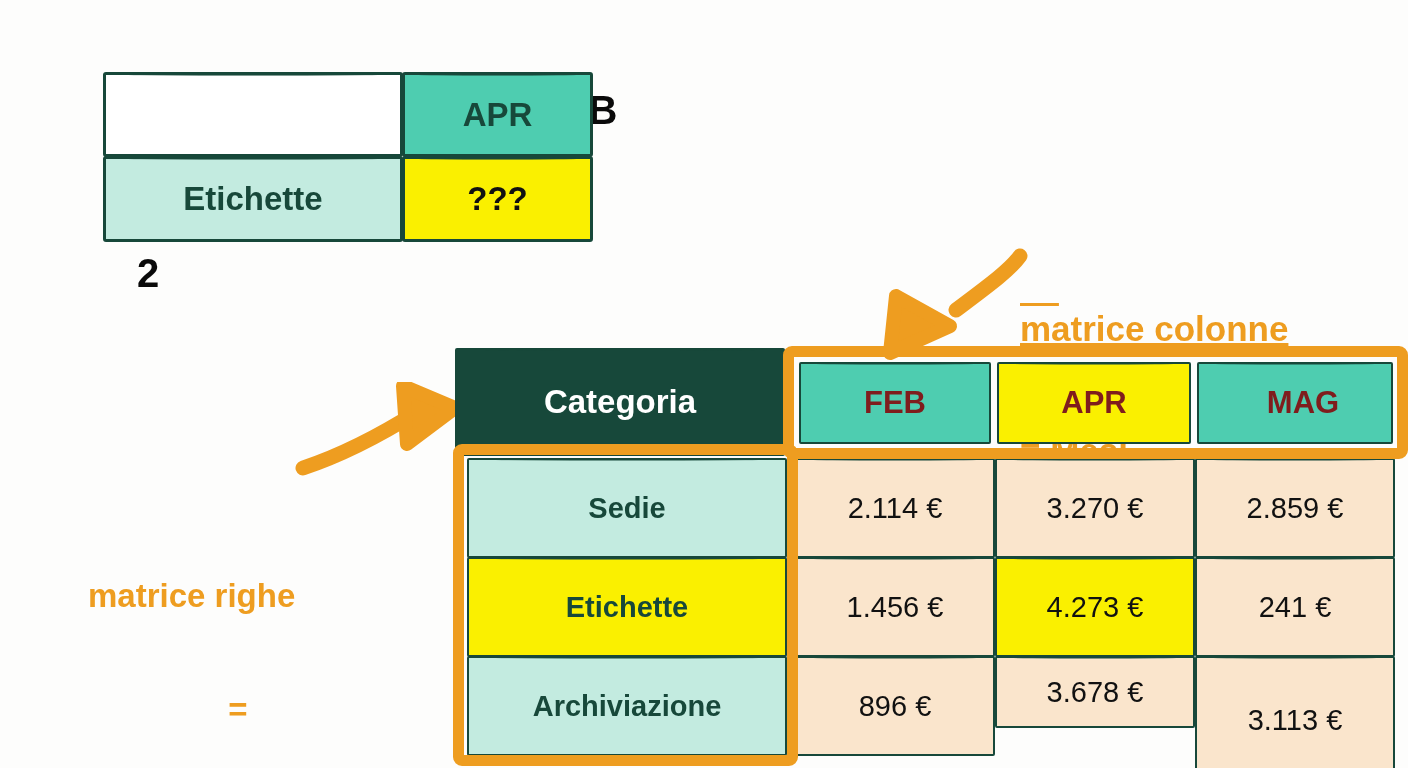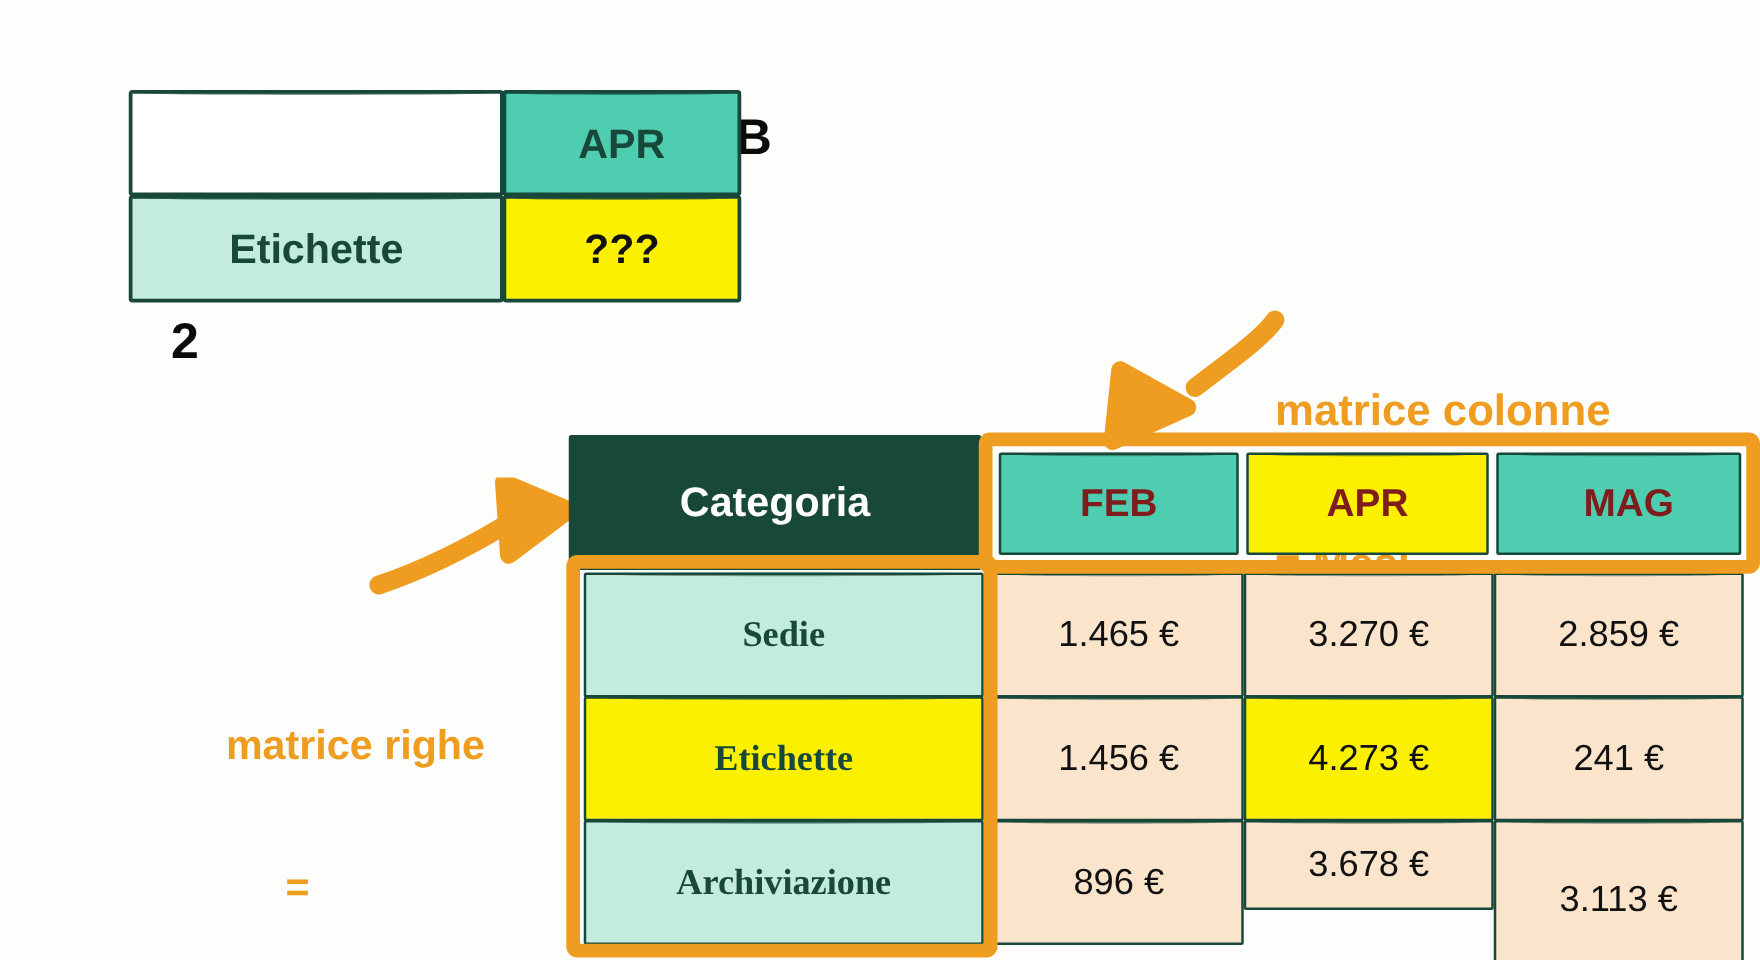--- a/index.html
+++ b/index.html
@@ -85,29 +85,30 @@
     position: absolute;
     color: #ee9d20;
     font-weight: bold;
     line-height: 1.16;
     white-space: pre;
   }
   #annot-columns {
     left: 1020px; top: 228px;
     font-size: 35px;
     text-align: left;
+    text-decoration: underline;
   }
   #annot-rows {
     left: 88px; top: 500px;
     font-size: 33px;
     width: 300px;
     text-align: center;
   }
   .annot-line { display: block; }
-  #annot-rows .annot-line:nth-child(1) { text-align: right; }
+  #annot-rows .annot-line:nth-child(1) { text-align: left; }
 
   
   #arrow-columns { left: 860px; top: 248px; }
   #arrow-rows    { left: 295px; top: 382px; }
 
   
   #main-table {
     position: absolute;
     left: 455px;
     top: 348px;
@@ -148,21 +149,20 @@
     font-size: 31px;
     color: #7f1d1d;
   }
   .mt-month.teal { background: #4ecdb0; }
   .mt-month.yellow { background: #faf000; }
 
   
   .mt-cat {
     font-size: 29px;
     color: #17483a;
-    font-family: Liberation Serif, serif;
   }
   .mt-cat.mint { background: #c3ebe0; }
   .mt-cat.yellow { background: #faf000; }
 
   
   .mt-val {
     font-size: 29px;
     color: #111111;
     font-weight: normal;
   }
@@ -224,21 +224,21 @@
 
     <div class="mt-cell mt-header-cat" style="left:0px; top:0px; width:330px; height:108px;">Categoria</div>
 
     <div class="mt-cell mt-month teal" style="left:344px; top:14px; width:192px; height:82px;">FEB</div>
 
     <div class="mt-cell mt-month yellow" style="left:542px; top:14px; width:194px; height:82px;">APR</div>
 
     <div class="mt-cell mt-month teal" style="left:742px; top:14px; width:196px; height:82px;padding-left:16px;">MAG</div>
 
     <div class="mt-cell mt-cat mint" style="left:12px; top:110px; width:320px; height:100px;">Sedie</div>
-    <div class="mt-cell mt-val cream" style="left:340px; top:110px; width:200px; height:100px;">1.465 €</div>
+    <div class="mt-cell mt-val cream" style="left:340px; top:110px; width:200px; height:100px;">2.114 €</div>
     <div class="mt-cell mt-val cream" style="left:540px; top:110px; width:200px; height:100px;">3.270 €</div>
     <div class="mt-cell mt-val cream" style="left:740px; top:110px; width:200px; height:100px;">2.859 €</div>
 
     <div class="mt-cell mt-cat yellow" style="left:12px; top:209px; width:320px; height:100px;">Etichette</div>
     <div class="mt-cell mt-val cream" style="left:340px; top:209px; width:200px; height:100px;">1.456 €</div>
     <div class="mt-cell mt-val yellow" style="left:540px; top:209px; width:200px; height:100px;">4.273 €</div>
     <div class="mt-cell mt-val cream" style="left:740px; top:209px; width:200px; height:100px;text-align:right;">241 €</div>
 
     <div class="mt-cell mt-cat mint" style="left:12px; top:308px; width:320px; height:100px;">Archiviazione</div>
     <div class="mt-cell mt-val cream" style="left:340px; top:308px; width:200px; height:100px;">896 €</div>

